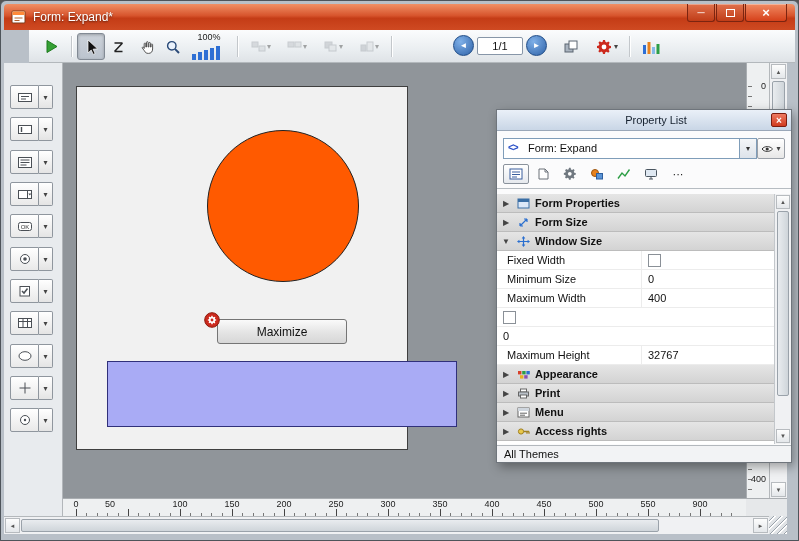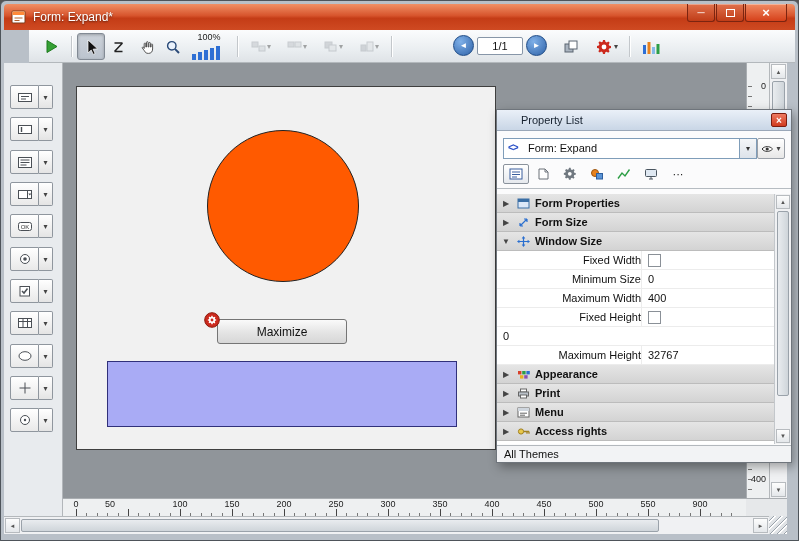--- a/index.html
+++ b/index.html
@@ -49,21 +49,21 @@
     border-right:1px solid #b2b6ba;}
   .tool{position:absolute;left:6px;width:44px;height:25px;display:flex;}
   .tface{width:29px;height:24px;background:linear-gradient(#ffffff,#e9e9e9);
     border:1px solid #8f969e;border-radius:2px 0 0 2px;display:flex;align-items:center;justify-content:center;}
   .tcaret{width:14px;height:24px;background:linear-gradient(#ffffff,#e4e4e4);border:1px solid #8f969e;
     border-left:none;border-radius:0 2px 2px 0;display:flex;align-items:center;justify-content:center;
     font-size:8px;color:#444;}
 
   
   #canvas{position:absolute;left:62px;top:62px;width:683px;height:435px;background:#90959a;overflow:hidden;}
-  #formpage{position:absolute;left:13px;top:23px;width:420px;height:364px;background:#f1f1f1;
+  #formpage{position:absolute;left:13px;top:23px;width:332px;height:364px;background:#f1f1f1;
     border:1px solid #3f3f3f;}
   #bigcircle{position:absolute;left:130px;top:43px;width:152px;height:152px;border-radius:50%;
     background:var(--c-circle);border:1px solid #222;}
   #maxbtn{position:absolute;left:140px;top:232px;width:130px;height:25px;border-radius:3px;
     background:linear-gradient(#fafafa,#e4e4e4 55%,#d7d7d7);border:1px solid #757575;
     display:flex;align-items:center;justify-content:center;font-size:12px;}
   #actionbadge{position:absolute;left:127px;top:225px;width:16px;height:16px;z-index:3;}
   #bluerect{position:absolute;left:30px;top:274px;width:350px;height:66px;background:var(--c-rectangle);
     border:1px solid #30307a;}
 
@@ -97,21 +97,21 @@
   #cornermid{position:absolute;left:745px;top:497px;width:41px;height:18px;background:#e6e8ea;
     border-top:1px solid #a9adb1;}
   #grip{position:absolute;left:768px;top:515px;width:18px;height:18px;background:#e0e3e6;
     background-image:repeating-linear-gradient(135deg,transparent 0 3px,#9aa2aa 3px 4px,#fff 4px 5px);}
 
   
   #palette{position:absolute;left:495px;top:108px;width:296px;height:354px;background:#fbfbfc;
     border:1px solid #6f757c;box-shadow:3px 4px 10px rgba(0,0,0,.35);z-index:50;}
   #ptitle{position:absolute;left:0;top:0;right:0;height:21px;
     background:linear-gradient(#eaf0f8,#c9d6e6);border-bottom:1px solid #9aa7b8;
-    line-height:20px;padding-left:24px;color:#15202e;}
+    line-height:20px;padding-left:24px;color:#15202e;text-align:center;}
   #pclose{position:absolute;right:4px;top:3px;width:16px;height:14px;border:1px solid #7c1d10;border-radius:2px;
     background:linear-gradient(#ee7a62,#d03a1e);color:#fff;font-size:10px;font-weight:bold;
     display:flex;align-items:center;justify-content:center;}
   #comborow{position:absolute;left:6px;right:6px;top:28px;height:21px;}
   #pcombo{position:absolute;left:0;top:0;width:254px;height:21px;background:#fff;border:1px solid #7f9db9;}
   #pcombo .tag{position:absolute;left:4px;top:3px;font-weight:bold;font-size:10px;color:#2a50c8;letter-spacing:-1px;}
   #pcombo .cval{position:absolute;left:24px;top:3px;}
   #pcombo .ccaret{position:absolute;right:0;top:0;width:17px;height:19px;border-left:1px solid #7f9db9;
     background:linear-gradient(#f4f6f8,#dde3ea);display:flex;align-items:center;justify-content:center;
     font-size:8px;color:#333;}
@@ -119,21 +119,21 @@
     border:1px solid #9aa0a8;border-radius:2px;display:flex;align-items:center;justify-content:center;gap:2px;}
   #ptabs{position:absolute;left:6px;top:54px;height:22px;display:flex;gap:1px;}
   .ptab{width:26px;height:20px;display:flex;align-items:center;justify-content:center;border:1px solid transparent;}
   .ptab.sel{background:linear-gradient(#ffffff,#e6e9ee);border-color:#8a929c;border-radius:2px;}
   #tabsep{position:absolute;left:0;right:0;top:78px;border-top:1px solid #b6bcc2;}
   #pgrid{position:absolute;left:0;top:84px;right:17px;bottom:18px;background:#fff;overflow:hidden;}
   .sec{height:19px;background:linear-gradient(#e5e5e5,#d3d3d3);border-bottom:1px solid #bcbcbc;
     display:flex;align-items:center;padding-left:4px;gap:5px;font-weight:bold;}
   .exp{width:10px;font-size:8px;color:#444;text-align:center;}
   .sic{width:14px;display:flex;justify-content:center;}
-  .prow{height:19px;display:flex;border-bottom:1px solid #ececec;background:#fff;text-align:right;}
+  .prow{height:19px;display:flex;border-bottom:1px solid #ececec;background:#fff;}
   .pname{width:145px;padding-left:10px;line-height:18px;border-right:1px solid #ececec;
     overflow:hidden;white-space:nowrap;}
   .pval{flex:1;padding-left:6px;line-height:18px;display:flex;align-items:center;}
   .cb{width:13px;height:13px;border:1px solid #8a9097;background:#fff;display:inline-block;}
   #pscroll{position:absolute;right:0;top:84px;width:17px;bottom:18px;background:#f0f1f3;border-left:1px solid #c3c7cb;}
   #pscroll .up{left:1px;right:1px;top:1px;height:14px;}
   #pscroll .down{left:1px;right:1px;bottom:1px;height:14px;}
   #pscroll .sb-thumb{left:2px;right:2px;top:17px;height:185px;}
   #pstatus{position:absolute;left:0;right:0;bottom:0;height:17px;background:#f2f3f5;
     border-top:1px solid #b3b8bd;line-height:16px;padding-left:7px;}
@@ -617,21 +617,20 @@
       </div>
       <div class="prow">
         <span class="pname">Minimum Size</span>
         <span class="pval">0</span>
       </div>
       <div class="prow">
         <span class="pname">Maximum Width</span>
         <span class="pval">400</span>
       </div>
       <div class="prow">
-        <span class="pname">Fixed Height</span>
         <span class="pval">
             <span class="cb"></span>
           </span>
       </div>
       <div class="prow">
         <span class="pval">0</span>
       </div>
       <div class="prow">
         <span class="pname">Maximum Height</span>
         <span class="pval">32767</span>

